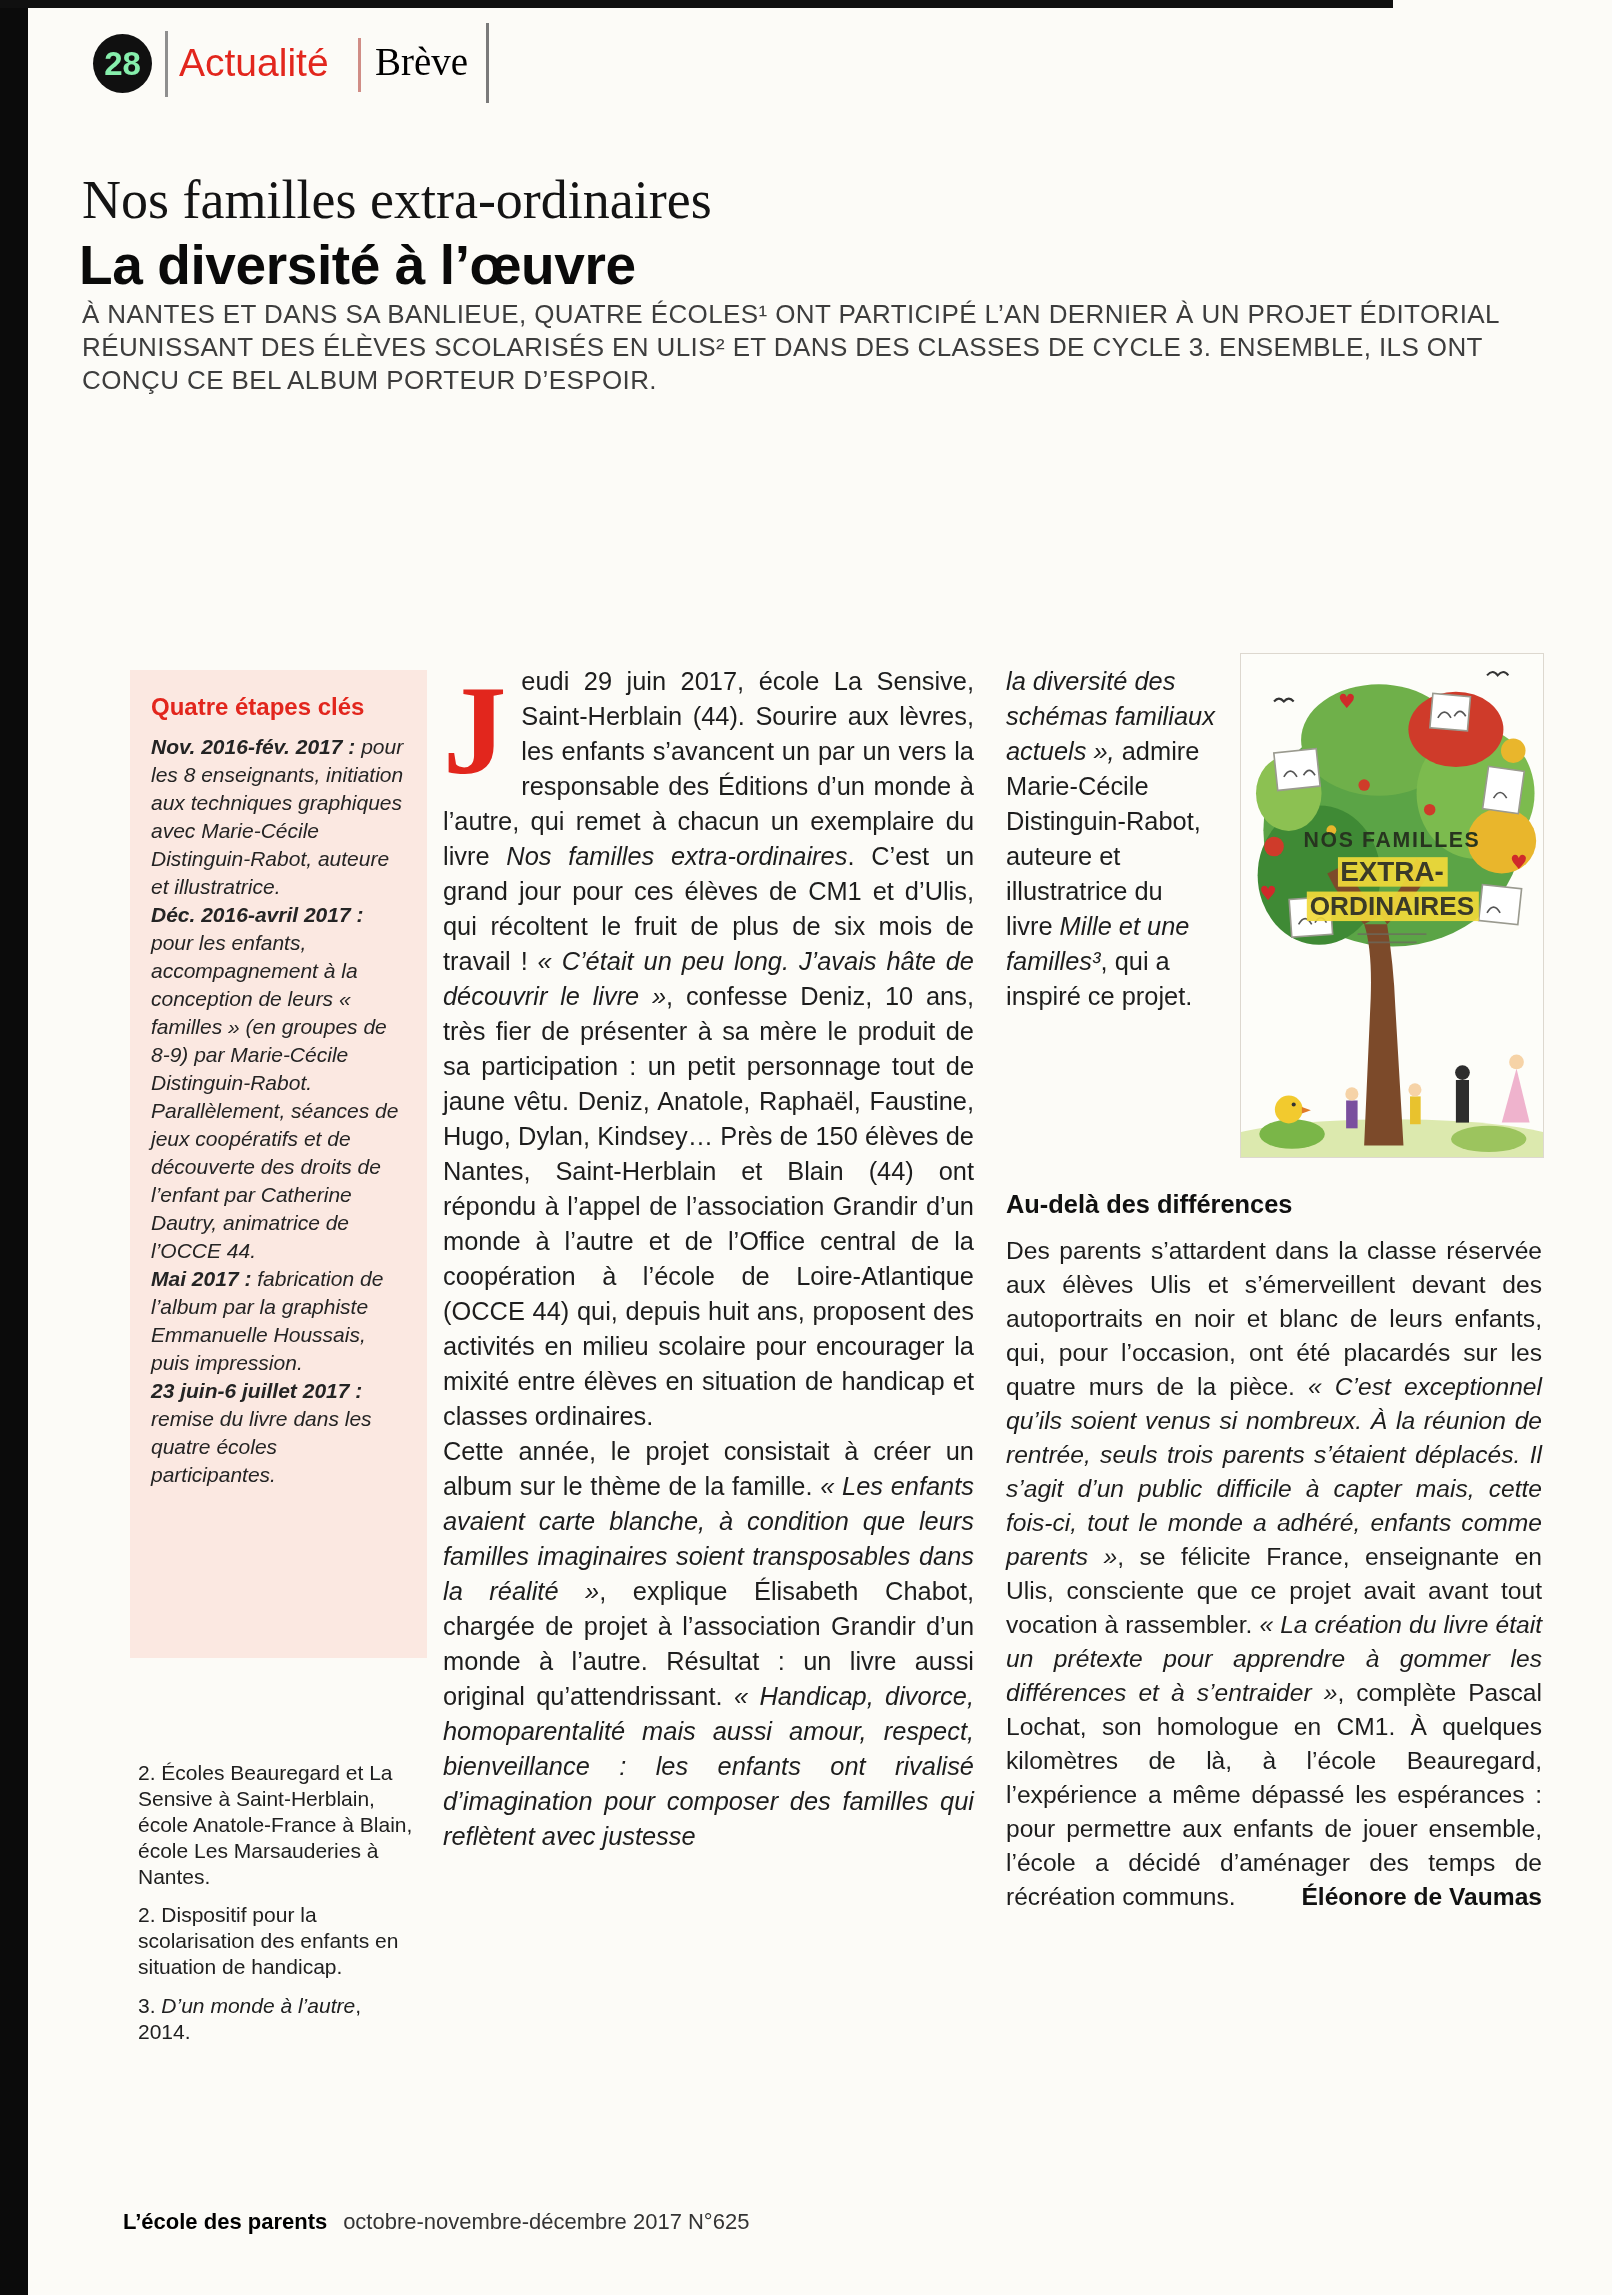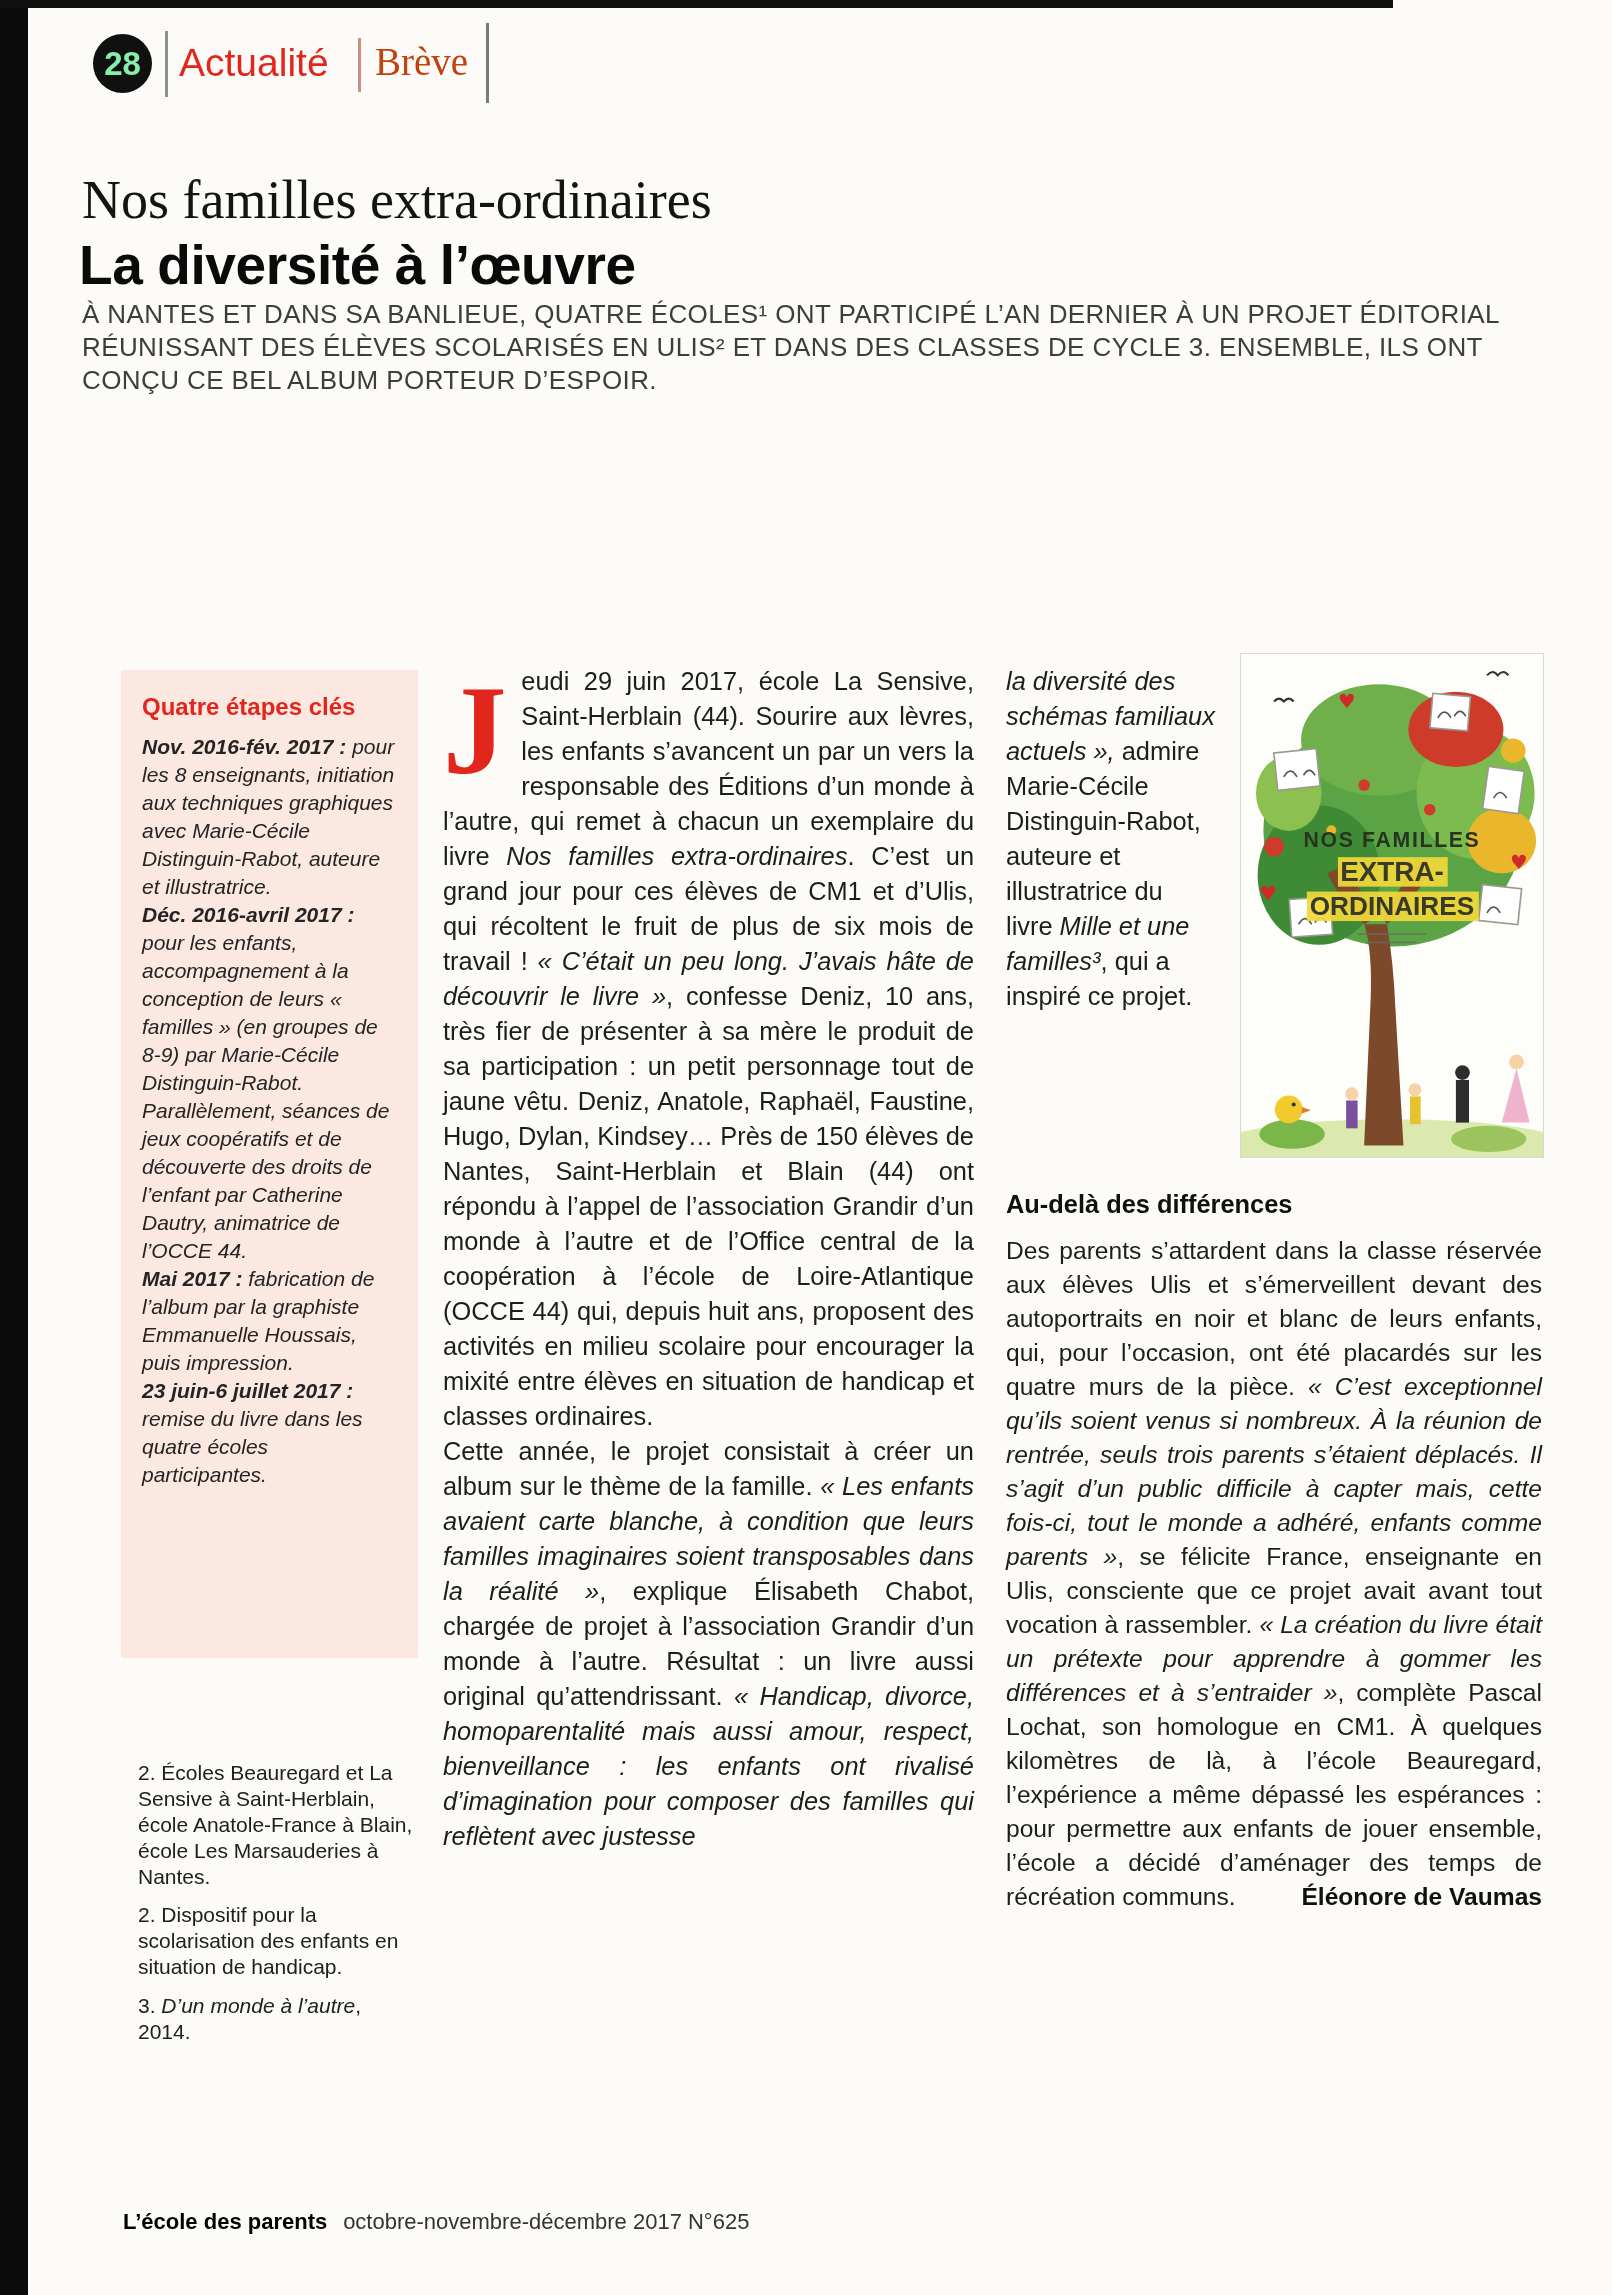--- a/index.html
+++ b/index.html
@@ -21,33 +21,33 @@
   .page-badge {
     position:absolute; left:93px; top:34px; width:59px; height:59px;
     border-radius:50%; background:#101010; color:#86efac;
     font-size:33px; font-weight:bold; display:flex; align-items:center; justify-content:center;
   }
   .hdr-div { position:absolute; width:2.5px; }
   .d1 { left:165px; top:31px; height:66px; background:#8f8f8f; }
   .d2 { left:358px; top:38px; height:54px; background:#d08d86; }
   .d3 { left:486px; top:23px; height:80px; background:#7a7a7a; }
   .section-label { position:absolute; left:179px; top:41px; font-size:39px; font-weight:normal; color:#e2261d; }
-  .rubric-label  { position:absolute; left:375px; top:39px; font-size:39px; font-family:"Liberation Serif", serif; color:#c2410c; }
+  .rubric-label  { position:absolute; left:375px; top:39px; font-size:39px; font-family:"Liberation Serif", serif; color:#000000; }
 
   
   .kicker { position:absolute; left:82px; top:169px; font-family:"Liberation Serif", serif; font-size:54px; color:#141414; }
   .main-title { position:absolute; left:79px; top:233px; font-size:55px; font-weight:bold; color:#0a0a0a; letter-spacing:-0.4px; }
   .standfirst {
     position:absolute; left:82px; top:298px; width:1455px;
     font-size:26px; line-height:33px; letter-spacing:0.4px; color:#3d3d3d;
   }
 
   
   .sidebar-box {
-    position:absolute; left:121px; top:670px; width:297px; min-height:988px;
+    position:absolute; left:130px; top:670px; width:297px; min-height:988px;
     background:#fbe8e1; padding:23px 19.7px 19.7px 21px;
   }
   .sidebar-title { color:#e2261d; font-size:24px; font-weight:bold; margin-bottom:11.5px; }
   .sidebar-body { font-size:21px; line-height:28px; font-style:italic; color:#242424; }
   .sidebar-body .entry { margin:0; }
 
   
   .main-col {
     position:absolute; left:443px; top:664px; width:531px;
     font-size:25.4px; line-height:35px; text-align:justify; color:#1d1d1d;

